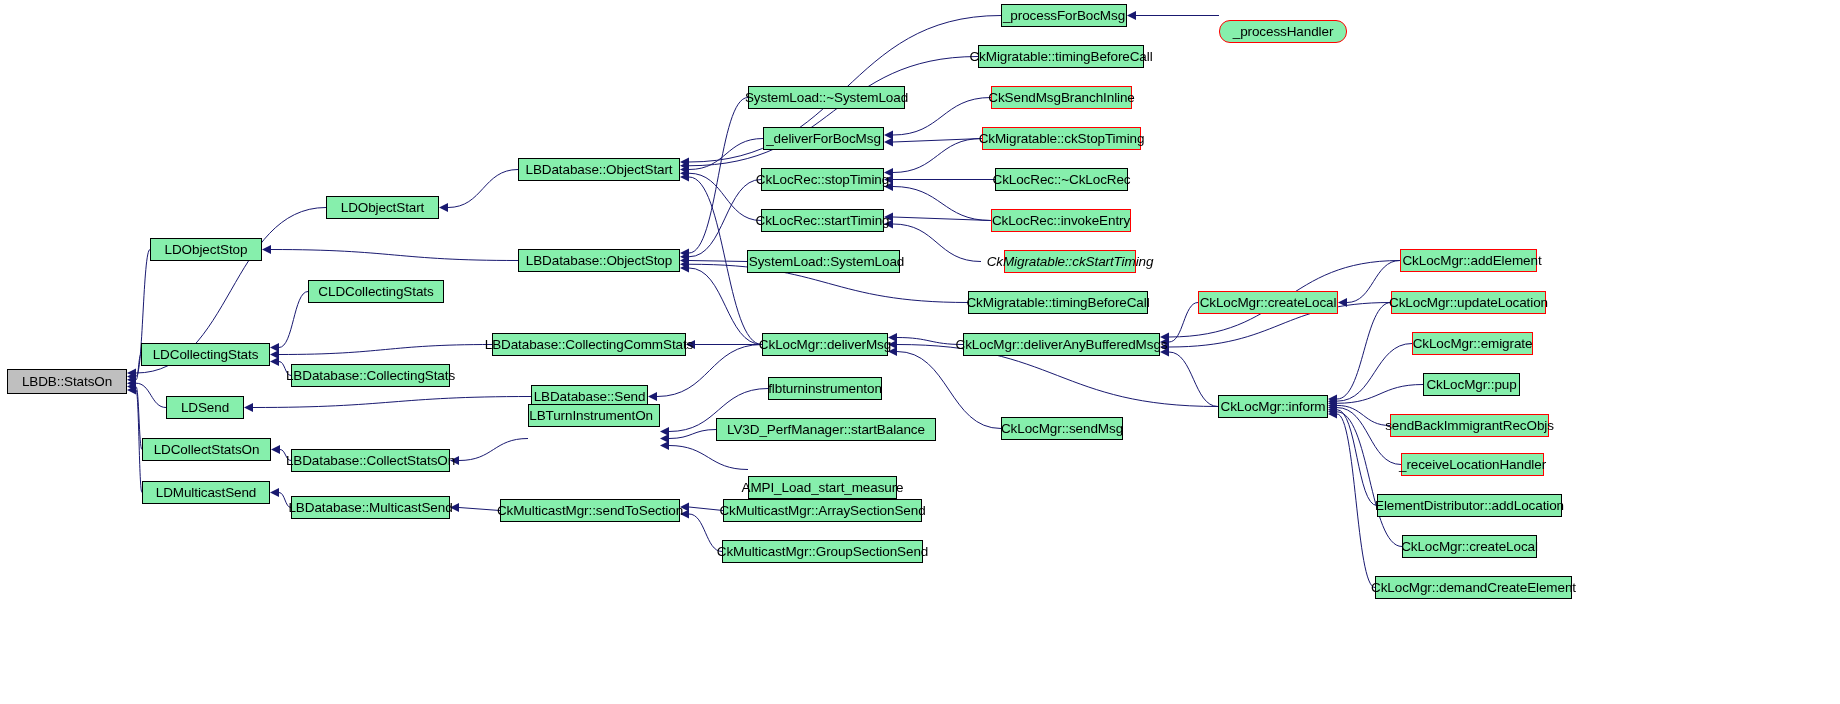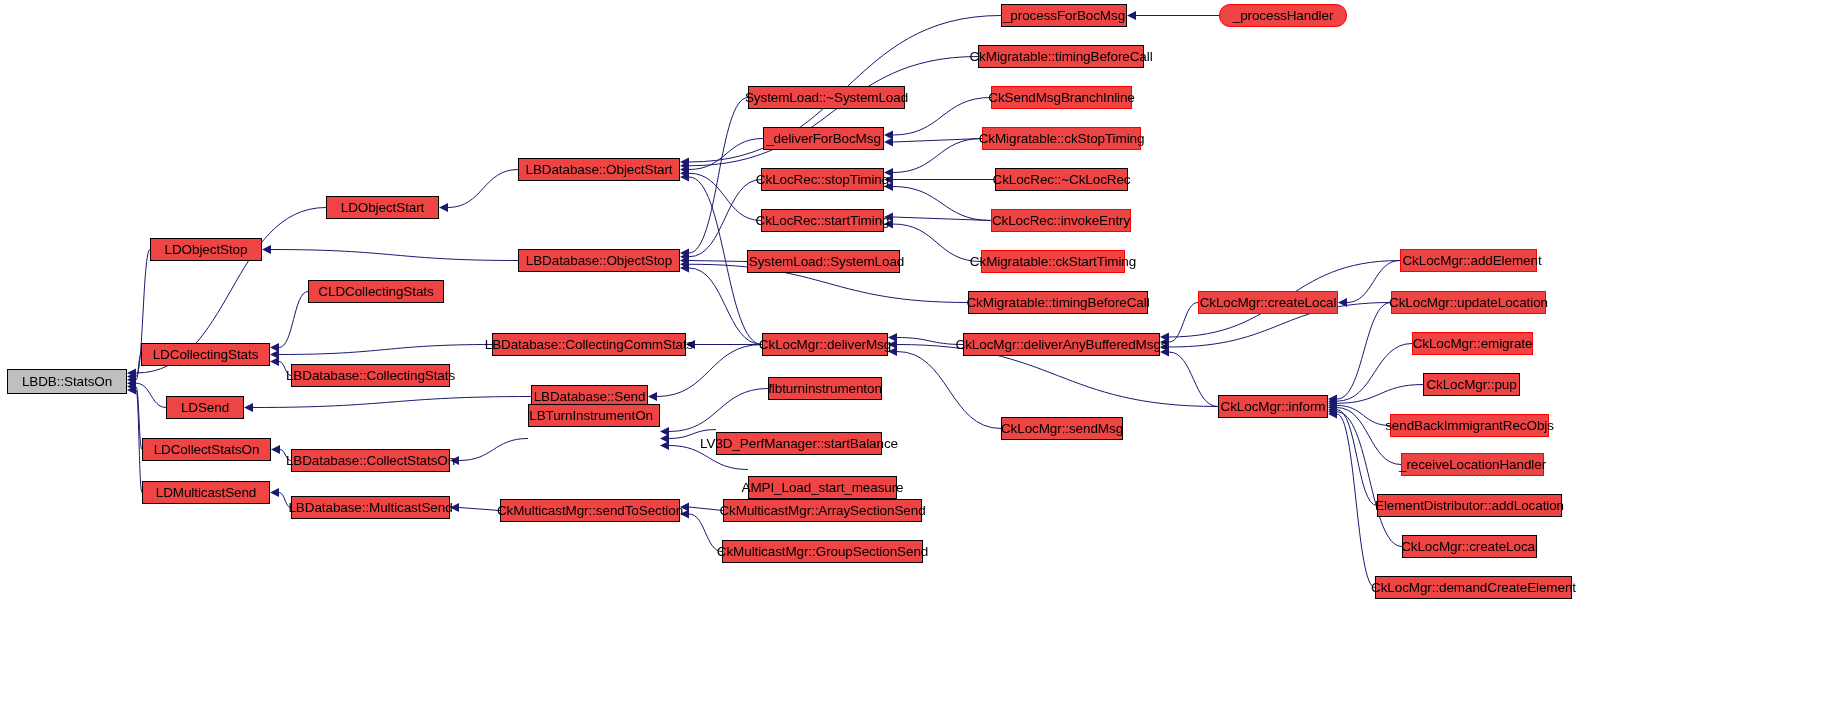--- a/index.html
+++ b/index.html
@@ -24,21 +24,21 @@
     height: 704px;
     pointer-events: none;
   }
   .node {
     position: absolute;
     box-sizing: border-box;
     display: flex;
     align-items: center;
     justify-content: center;
     border: 1px solid #000000;
-    background: #ef4444;
+    background: #86efac;
     color: #000000;
     font-size: 13.5px;
     line-height: 1;
     white-space: nowrap;
     padding: 0 6px;
     letter-spacing: -0.1px;
   }
   .node.red {
     border-color: #ff0000;
   }
@@ -236,21 +236,21 @@
       </div>
       <div class="node" style="left: 747px; top: 250px; width: 153px; height: 23px; padding-left: 12px;">
         <span class="node-label">SystemLoad::SystemLoad</span>
       </div>
       <div class="node" style="left: 762px; top: 333px; width: 126px; height: 23px;">
         <span class="node-label">CkLocMgr::deliverMsg</span>
       </div>
       <div class="node" style="left: 768px; top: 377px; width: 114px; height: 23px;">
         <span class="node-label">flbturninstrumenton</span>
       </div>
-      <div class="node" style="left: 716px; top: 432px; width: 166px; height: 23px;">
+      <div class="node" style="left: 716px; top: 418px; width: 220px; height: 23px;">
         <span class="node-label">LV3D_PerfManager::startBalance</span>
       </div>
       <div class="node" style="left: 748px; top: 458px; width: 149px; height: 23px; margin-top: 18px;">
         <span class="node-label">AMPI_Load_start_measure</span>
       </div>
       <div class="node" style="left: 723px; top: 499px; width: 199px; height: 23px;">
         <span class="node-label">CkMulticastMgr::ArraySectionSend</span>
       </div>
       <div class="node" style="left: 722px; top: 540px; width: 201px; height: 23px;">
         <span class="node-label">CkMulticastMgr::GroupSectionSend</span>
@@ -266,33 +266,33 @@
       </div>
       <div class="node red" style="left: 982px; top: 127px; width: 159px; height: 23px;">
         <span class="node-label">CkMigratable::ckStopTiming</span>
       </div>
       <div class="node" style="left: 995px; top: 168px; width: 133px; height: 23px;">
         <span class="node-label">CkLocRec::~CkLocRec</span>
       </div>
       <div class="node red" style="left: 991px; top: 209px; width: 140px; height: 23px;">
         <span class="node-label">CkLocRec::invokeEntry</span>
       </div>
-      <div class="node red" style="left: 981px; top: 250px; width: 144px; height: 23px;">
+      <div class="node red" style="left: 1004px; top: 250px; width: 132px; height: 23px; font-style: italic;">
         <span class="node-label">CkMigratable::ckStartTiming</span>
       </div>
       <div class="node" style="left: 968px; top: 291px; width: 180px; height: 23px;">
         <span class="node-label">CkMigratable::timingBeforeCall</span>
       </div>
       <div class="node" style="left: 963px; top: 333px; width: 197px; height: 23px;">
         <span class="node-label">CkLocMgr::deliverAnyBufferedMsgs</span>
       </div>
       <div class="node" style="left: 1001px; top: 417px; width: 122px; height: 23px;">
         <span class="node-label">CkLocMgr::sendMsg</span>
       </div>
-      <div class="node red" style="left: 1219px; top: 4px; width: 128px; height: 23px; border-radius: 11px;">
+      <div class="node red" style="left: 1219px; top: 20px; width: 128px; height: 23px; border-radius: 11px;">
         <span class="node-label">_processHandler</span>
       </div>
       <div class="node red" style="left: 1198px; top: 291px; width: 140px; height: 23px;">
         <span class="node-label">CkLocMgr::createLocal</span>
       </div>
       <div class="node" style="left: 1218px; top: 395px; width: 110px; height: 23px;">
         <span class="node-label">CkLocMgr::inform</span>
       </div>
       <div class="node red" style="left: 1400px; top: 249px; width: 137px; height: 23px; padding-left: 13px;">
         <span class="node-label">CkLocMgr::addElement</span>

